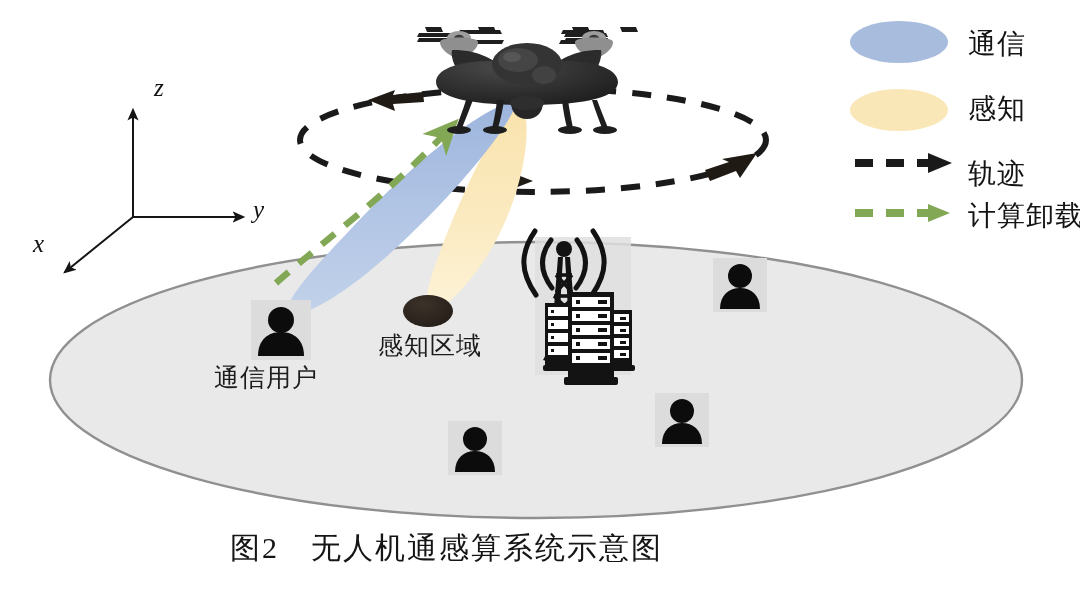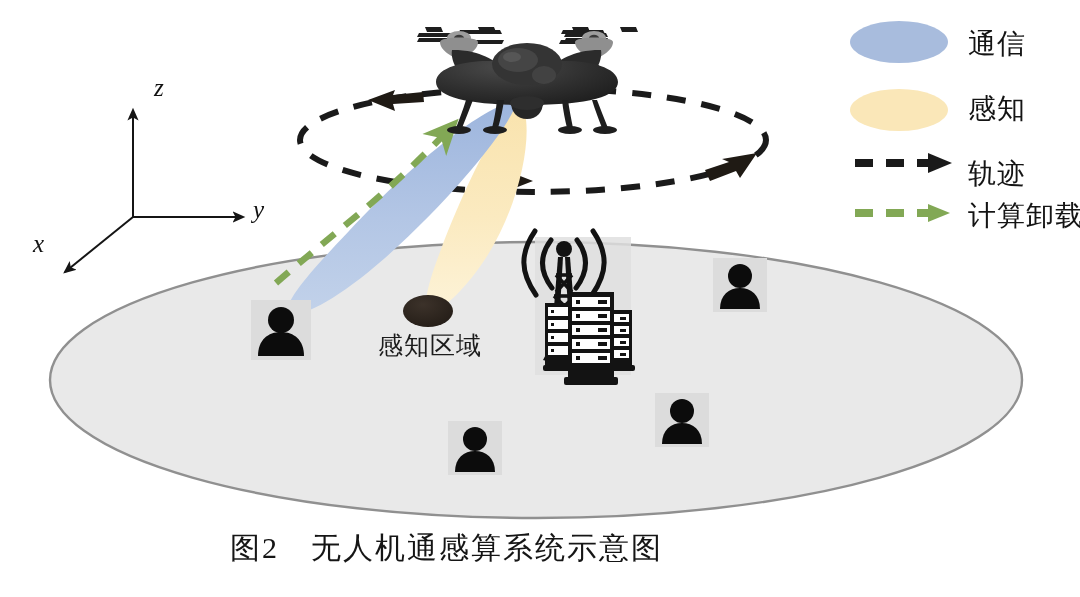--- a/index.html
+++ b/index.html
@@ -328,17 +328,18 @@
 
   <div class="lbl axis-lbl" style="left:154px; top:74px;">z</div>
   <div class="lbl axis-lbl" style="left:253px; top:196px;">y</div>
   <div class="lbl axis-lbl" style="left:33px; top:230px;">x</div>
 
   <div class="lbl legend-lbl" style="left:968px; top:25px;">通信</div>
   <div class="lbl legend-lbl" style="left:968px; top:90px;">感知</div>
   <div class="lbl legend-lbl" style="left:968px; top:155px;">轨迹</div>
   <div class="lbl legend-lbl" style="left:968px; top:197px;">计算卸载</div>
 
+  <div class="lbl scene-lbl" style="left:214px; top:361px;">通信用户</div>
   <div class="lbl scene-lbl" style="left:366px; top:329px;margin-left:12px;">感知区域</div>
 
   <div class="caption">图2　无人机通感算系统示意图</div>
 
 </div>
 
 </body></html>

